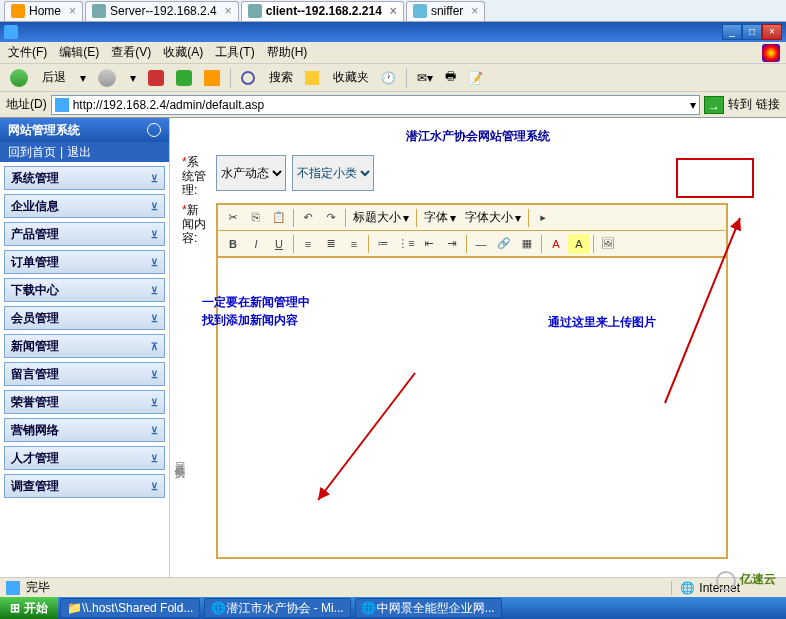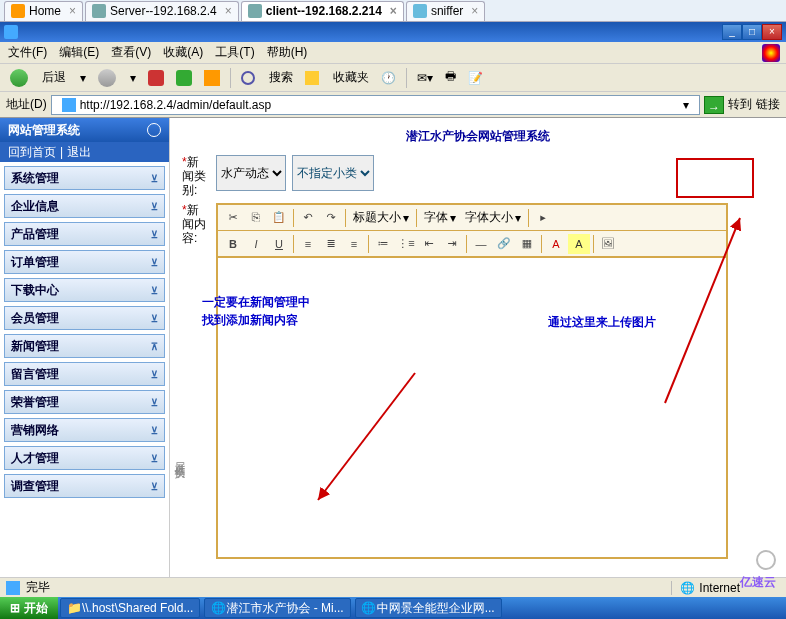--- a/index.html
+++ b/index.html
@@ -34,21 +34,21 @@
 .fwd-icon { background: linear-gradient(#ccc,#999); }
 .stop-icon { width: 16px; height: 16px; background: #c33; border-radius: 3px; }
 .refresh-icon { width: 16px; height: 16px; background: #3a3; border-radius: 3px; }
 .home-icon { width: 16px; height: 16px; background: #f90; }
 .search-icon { width: 14px; height: 14px; border: 2px solid #55a; border-radius: 50%; }
 .fav-icon { width: 14px; height: 14px; background: #fc3; }
 .sep { width: 1px; height: 20px; background: #bbb; margin: 0 2px; }
 
 
 .ie-addr { height: 26px; background: #ece9d8; display: flex; align-items: center; gap: 4px; padding: 0 6px; border-bottom: 1px solid #999; }
-.addr-input { flex: 1; height: 20px; border: 1px solid #7f9db9; background: #fff; display: flex; align-items: center; padding: 0 10px; gap: 4px; }
+.addr-input { flex: 1; height: 20px; border: 1px solid #7f9db9; background: #fff; display: flex; align-items: center; padding: 0 3px; gap: 4px; }
 .addr-input .page-icon { width: 14px; height: 14px; background: #4af; }
 .addr-input input { border: none; flex: 1; outline: none; }
 .go-btn { width: 20px; height: 18px; background: #3a3; color: #fff; text-align: center; line-height: 18px; border: 1px solid #171; }
 
 
 .content { display: flex; height: 475px; background: #fff; position: relative; }
 
 
 .sidebar { width: 170px; background: #fff; border-right: 1px solid #ccc; }
 .sidebar-header { height: 24px; background: linear-gradient(#3b7de0,#1a56b0); color: #fff; display: flex; align-items: center; padding: 0 8px; font-weight: bold; justify-content: space-between; }
@@ -92,21 +92,21 @@
 
 .ie-status { height: 20px; background: #ece9d8; border-top: 1px solid #ccc; display: flex; align-items: center; padding: 0 6px; gap: 6px; position: absolute; bottom: 22px; left: 0; right: 0; }
 .status-icon { width: 14px; height: 14px; background: #4af; }
 .status-sep { flex: 1; }
 .status-zone { display: flex; align-items: center; gap: 4px; border-left: 1px solid #bbb; padding: 0 40px 0 8px; }
 
 
 .taskbar { height: 22px; background: linear-gradient(#3b8ae0,#1a56b0); display: flex; align-items: center; position: absolute; bottom: 0; left: 0; right: 0; }
 .start-btn { height: 22px; padding: 0 10px; background: linear-gradient(#5c5,#171); color: #fff; display: flex; align-items: center; gap: 4px; cursor: pointer; font-weight: bold; }
 .task-item { height: 20px; margin: 0 2px; padding: 0 6px; background: #2a6ac0; color: #fff; display: flex; align-items: center; cursor: pointer; max-width: 160px; overflow: hidden; white-space: nowrap; border-radius: 2px; border: 1px solid #15a; }
-.watermark { position: absolute; right: 10px; bottom: 28px; color: #8b5cf6; font-size: 16px; font-weight: bold; display: flex; align-items: flex-end; gap: 4px; flex-direction: column; }
+.watermark { position: absolute; right: 10px; bottom: 28px; color: #4d7c0f; font-size: 16px; font-weight: bold; display: flex; align-items: flex-start; gap: 4px; }
 .watermark .wm-icon { width: 20px; height: 20px; border: 2px solid #bbb; border-radius: 50%; }
 </style>
 </head>
 <body>
 
 <div class="top-tabs">
   <div class="tab">
       <span class="tab-icon home"></span>
       <span>Home</span>
       <span class="tab-close">×</span>
@@ -280,21 +280,21 @@
         </div>
       </div>
   </div>
 
   <span class="vtext">屏幕切换</span>
 
   <div class="main-panel">
     <div class="main-title">潜江水产协会网站管理系统</div>
 
     <div class="form-row">
-      <div class="form-label"><span class="req">*</span><span>新闻类别:</span></div>
+      <div class="form-label"><span class="req">*</span><span>系统管理:</span></div>
       <select><option>水产动态</option></select>
       <select class="dim"><option>不指定小类</option></select>
     </div>
 
     <div class="form-row">
       <div class="form-label"><span class="req">*</span><span>新闻内容:</span></div>
       <div class="editor">
         <div class="editor-row">
           <div class="ed-btn">✂</div>
           <div class="ed-btn">⎘</div>

